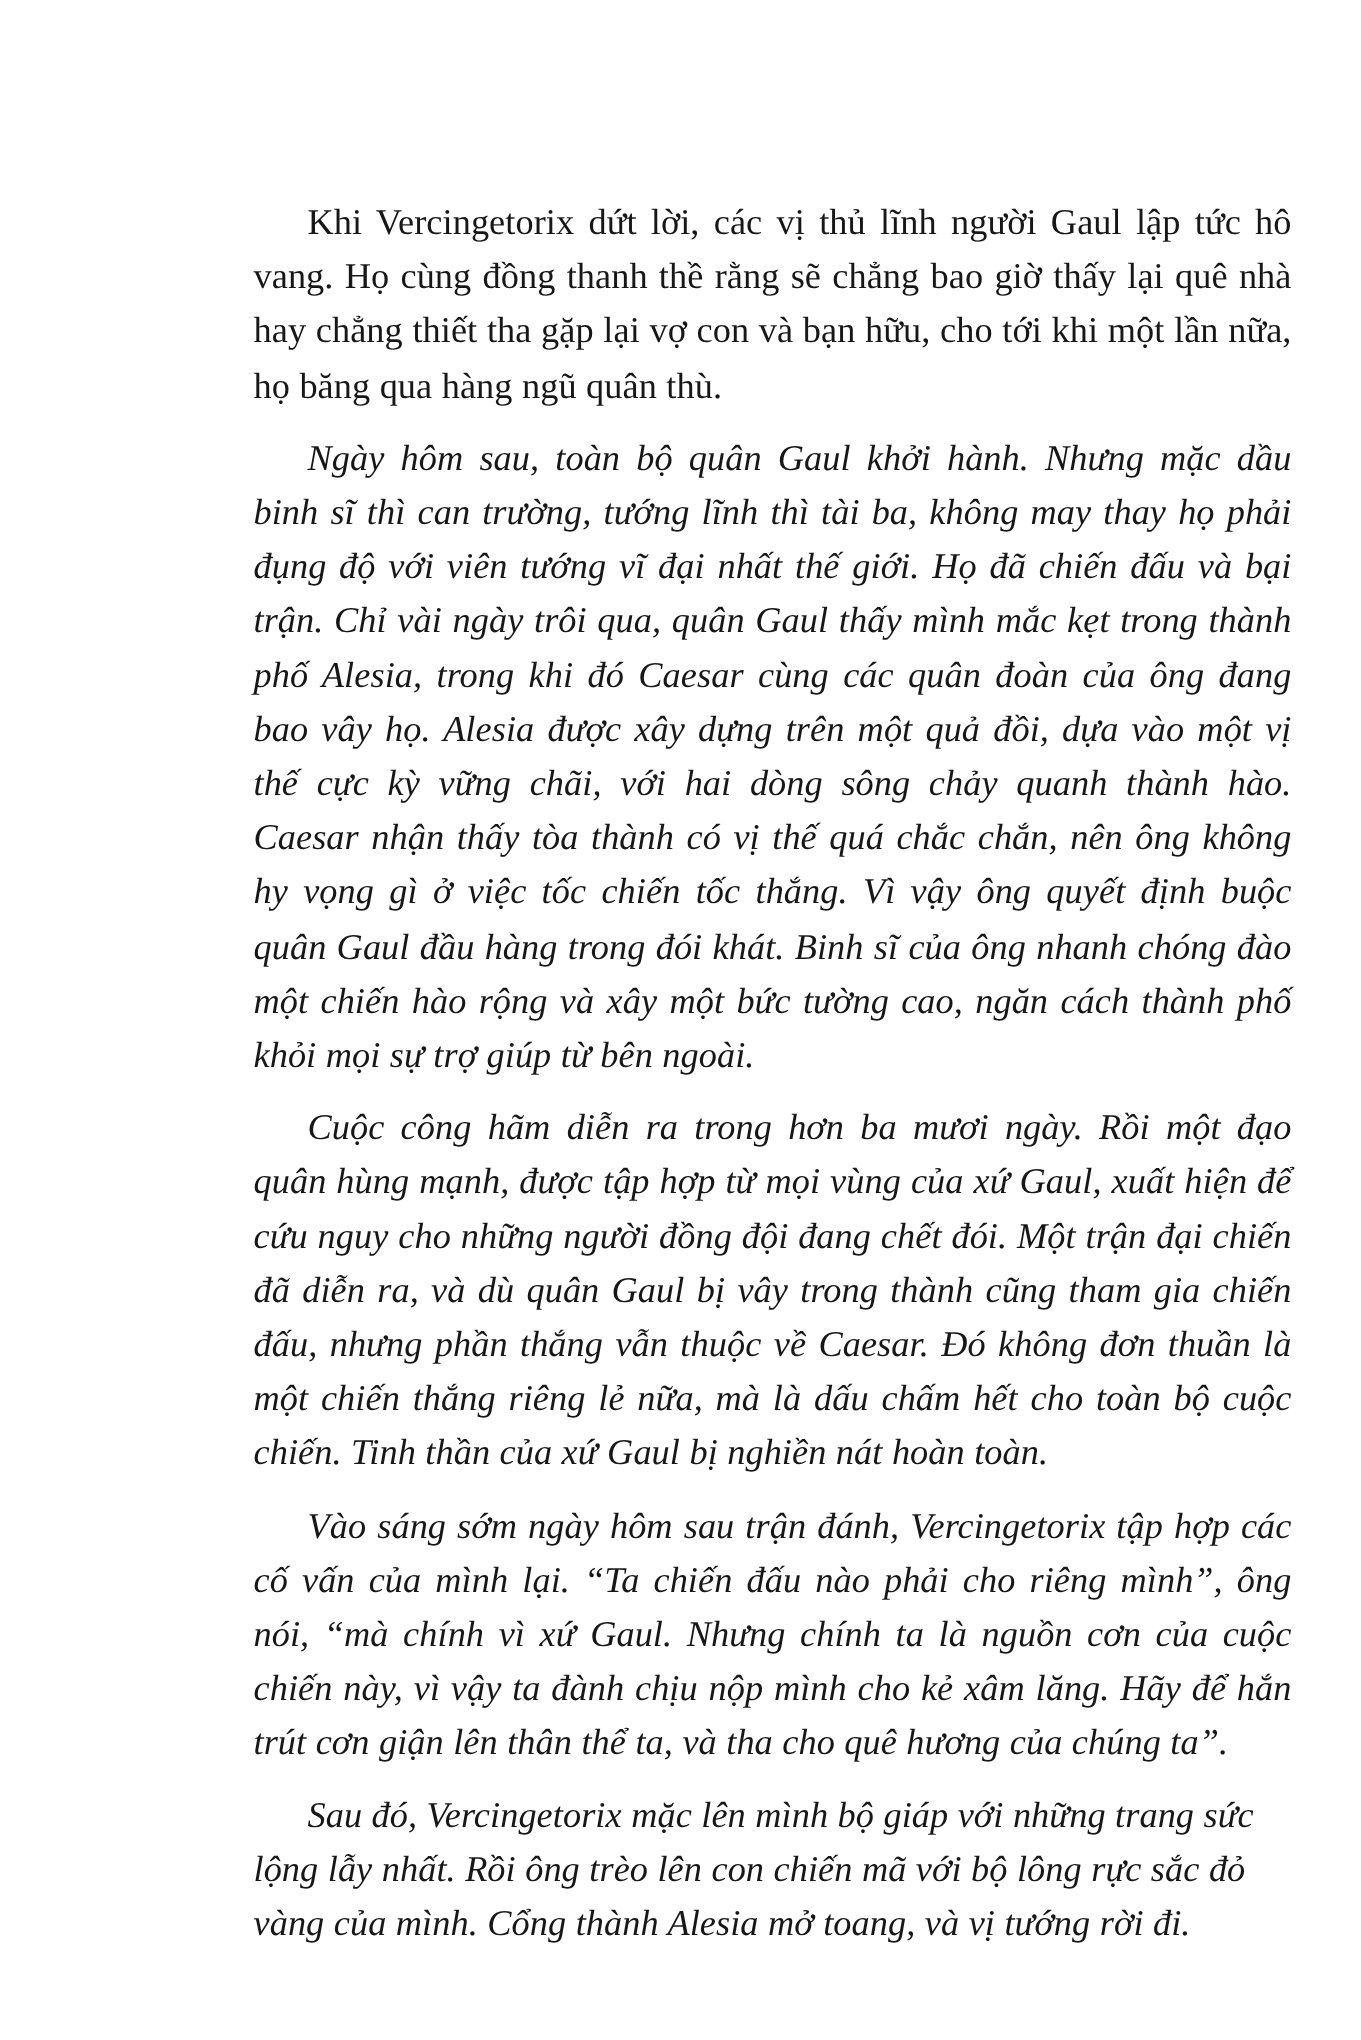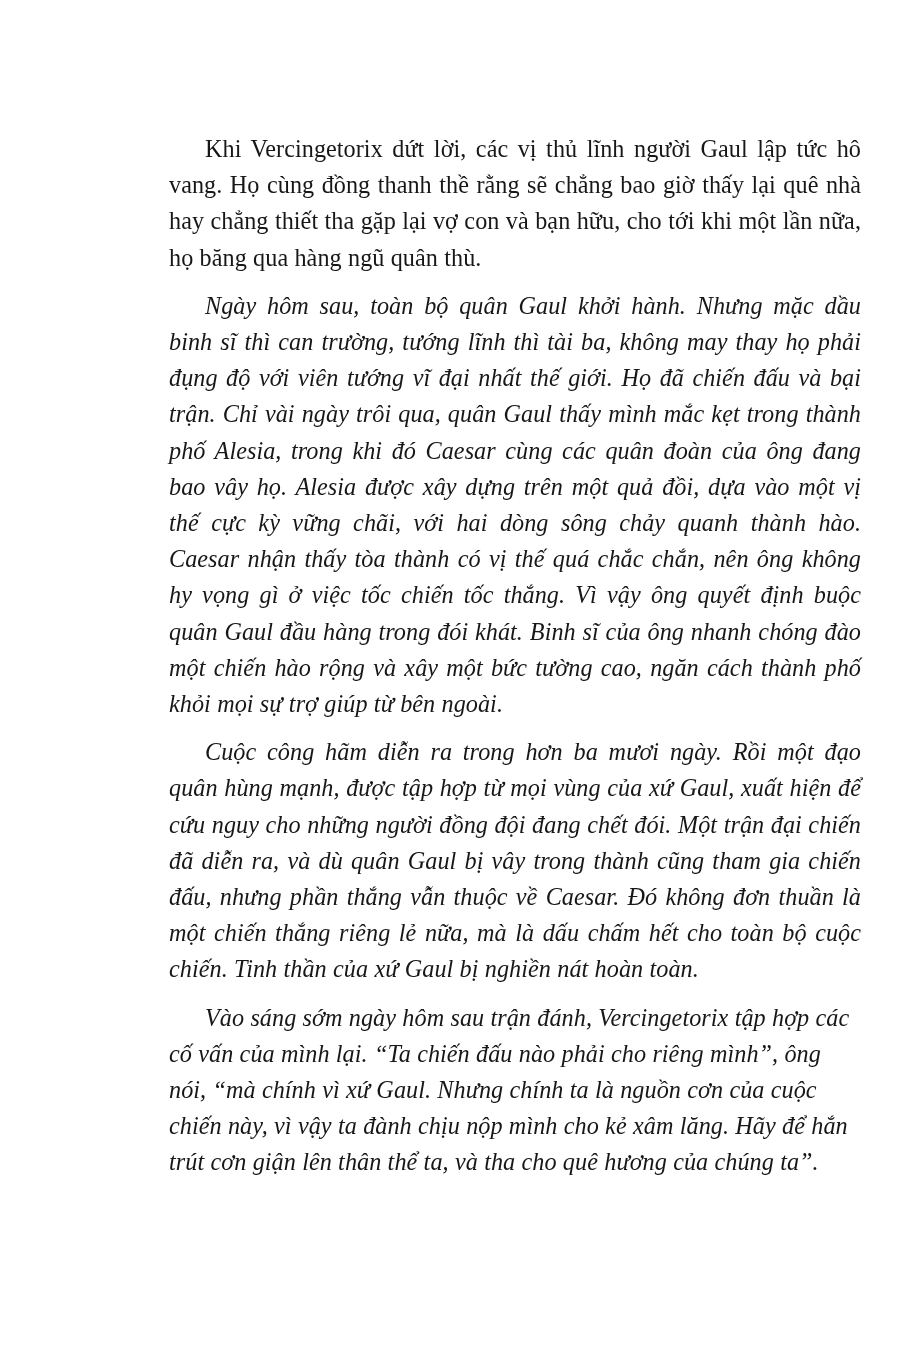--- a/index.html
+++ b/index.html
@@ -92,15 +92,16 @@
 <body>
 
 <div class="page">
 
 
   <div class="textblock">
     <p class="para lastline-natural">Khi Vercingetorix dứt lời, các vị thủ lĩnh người Gaul lập tức hô vang. Họ cùng đồng thanh thề rằng sẽ chẳng bao giờ thấy lại quê nhà hay chẳng thiết tha gặp lại vợ con và bạn hữu, cho tới khi một lần nữa, họ băng qua hàng ngũ quân thù.</p>
     <p class="para lastline-natural">Ngày hôm sau, toàn bộ quân Gaul khởi hành. Nhưng mặc dầu binh sĩ thì can trường, tướng lĩnh thì tài ba, không may thay họ phải đụng độ với viên tướng vĩ đại nhất thế giới. Họ đã chiến đấu và bại trận. Chỉ vài ngày trôi qua, quân Gaul thấy mình mắc kẹt trong thành phố Alesia, trong khi đó Caesar cùng các quân đoàn của ông đang bao vây họ. Alesia được xây dựng trên một quả đồi, dựa vào một vị thế cực kỳ vững chãi, với hai dòng sông chảy quanh thành hào. Caesar nhận thấy tòa thành có vị thế quá chắc chắn, nên ông không hy vọng gì ở việc tốc chiến tốc thắng. Vì vậy ông quyết định buộc quân Gaul đầu hàng trong đói khát. Binh sĩ của ông nhanh chóng đào một chiến hào rộng và xây một bức tường cao, ngăn cách thành phố khỏi mọi sự trợ giúp từ bên ngoài.</p>
     <p class="para lastline-natural">Cuộc công hãm diễn ra trong hơn ba mươi ngày. Rồi một đạo quân hùng mạnh, được tập hợp từ mọi vùng của xứ Gaul, xuất hiện để cứu nguy cho những người đồng đội đang chết đói. Một trận đại chiến đã diễn ra, và dù quân Gaul bị vây trong thành cũng tham gia chiến đấu, nhưng phần thắng vẫn thuộc về Caesar. Đó không đơn thuần là một chiến thắng riêng lẻ nữa, mà là dấu chấm hết cho toàn bộ cuộc chiến. Tinh thần của xứ Gaul bị nghiền nát hoàn toàn.</p>
     <p class="para lastline-natural">Vào sáng sớm ngày hôm sau trận đánh, Vercingetorix tập hợp các cố vấn của mình lại. “Ta chiến đấu nào phải cho riêng mình”, ông nói, “mà chính vì xứ Gaul. Nhưng chính ta là nguồn cơn của cuộc chiến này, vì vậy ta đành chịu nộp mình cho kẻ xâm lăng. Hãy để hắn trút cơn giận lên thân thể ta, và tha cho quê hương của chúng ta”.</p>
+    <p class="para lastline-natural">Sau đó, Vercingetorix mặc lên mình bộ giáp với những trang sức lộng lẫy nhất. Rồi ông trèo lên con chiến mã với bộ lông rực sắc đỏ vàng của mình. Cổng thành Alesia mở toang, và vị tướng rời đi.</p>
   </div>
 
 </div>
 
 </body></html>

